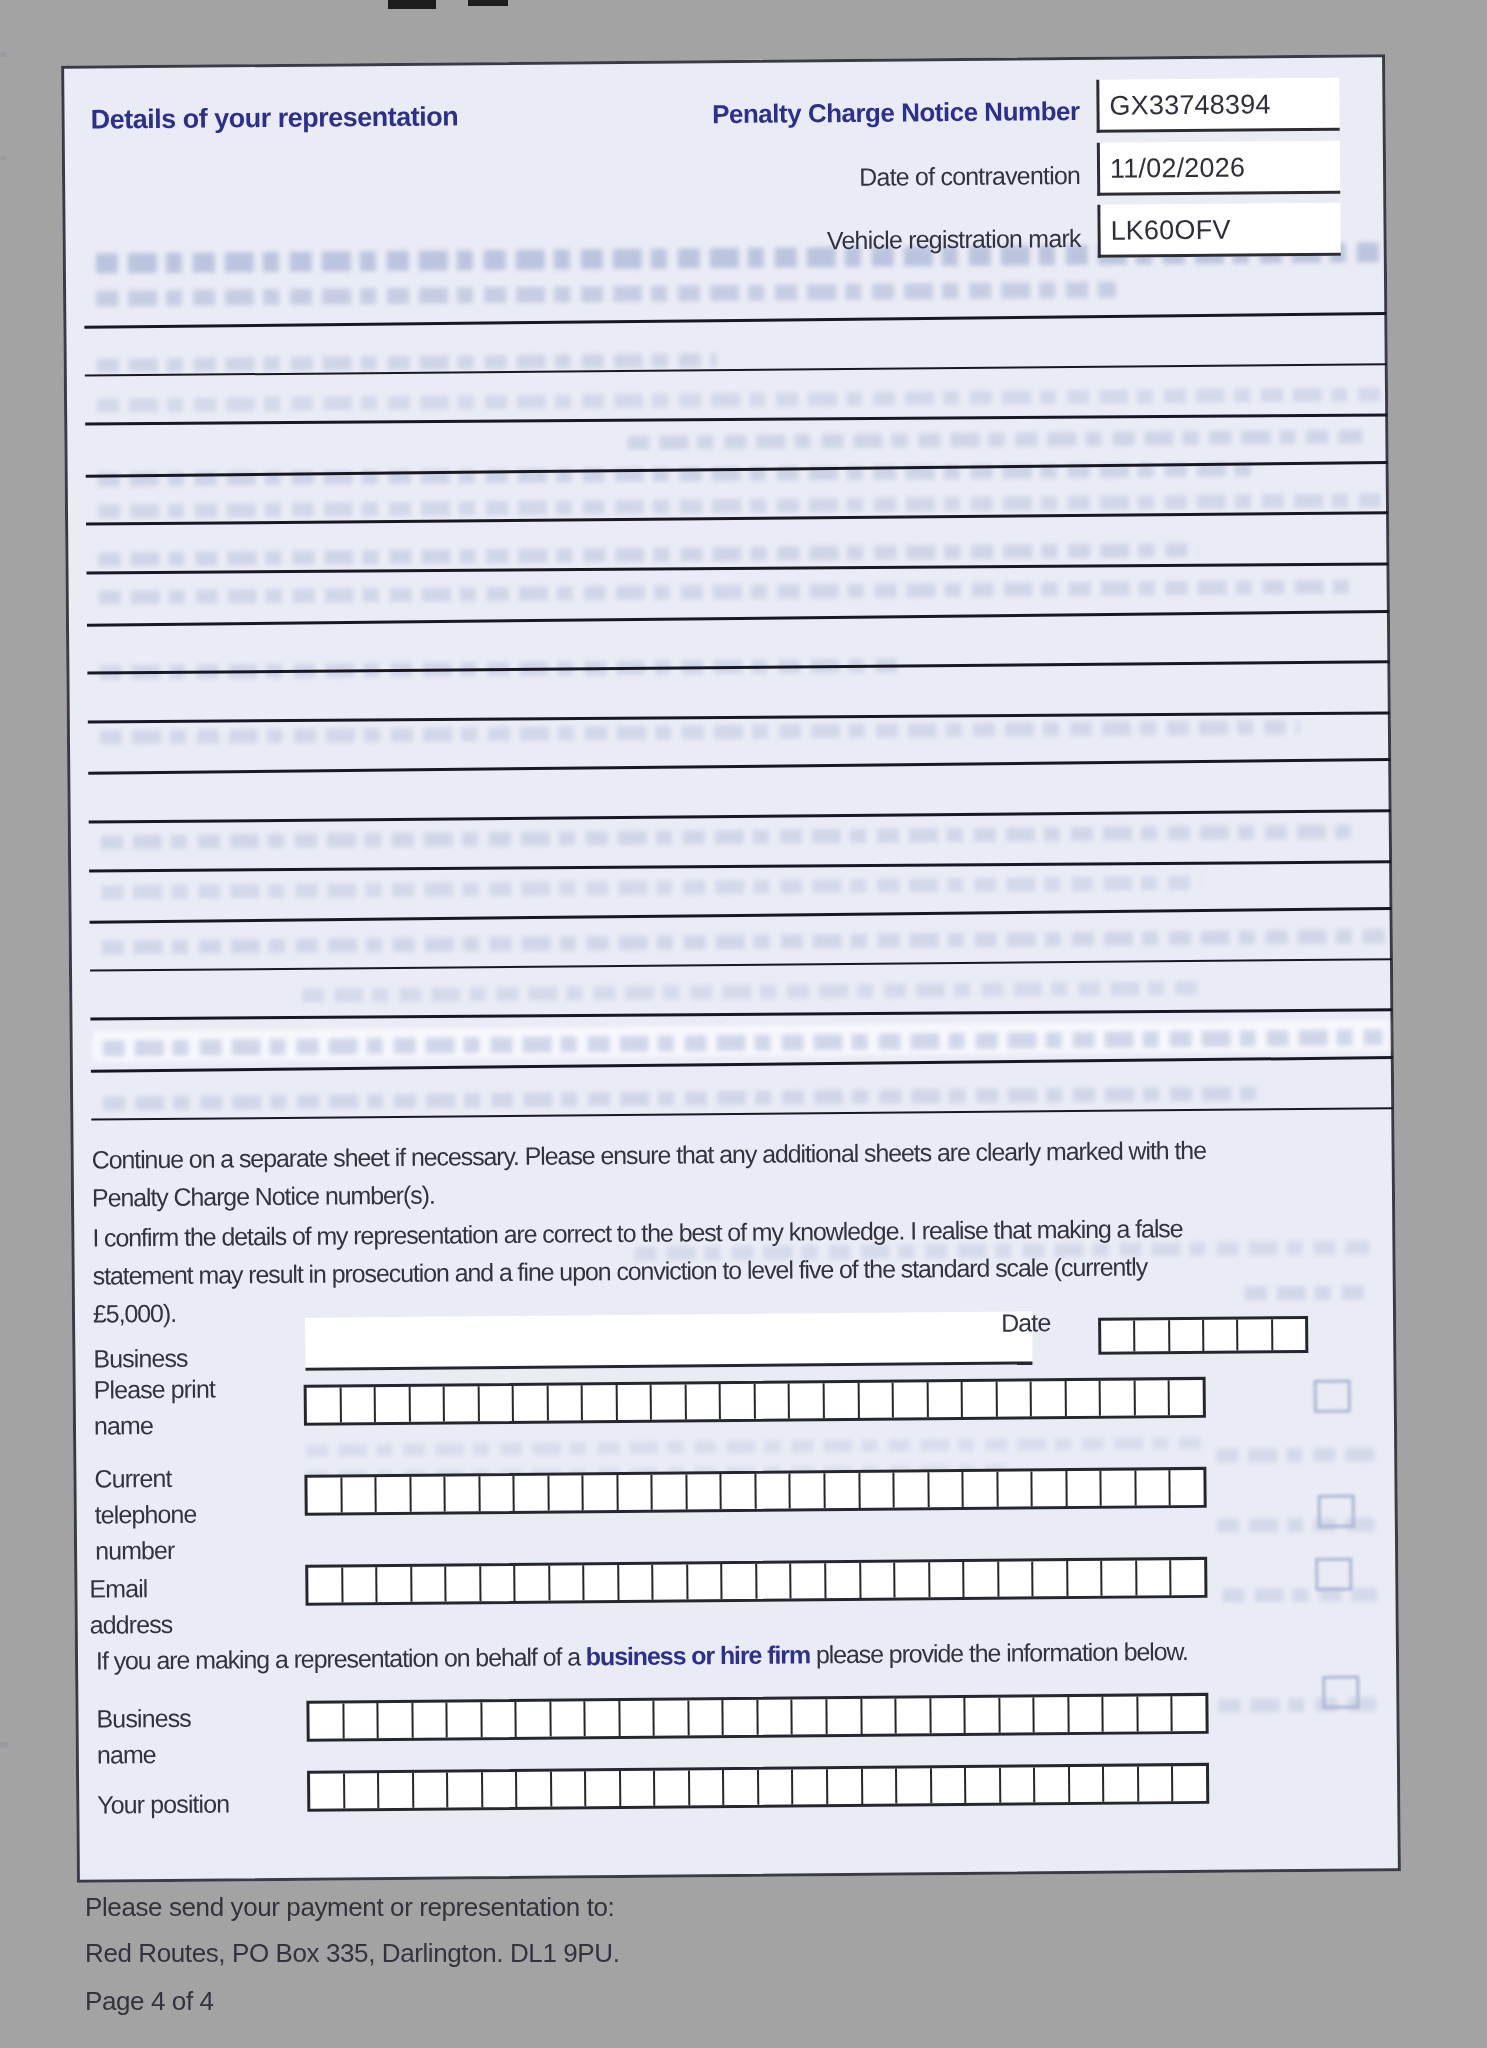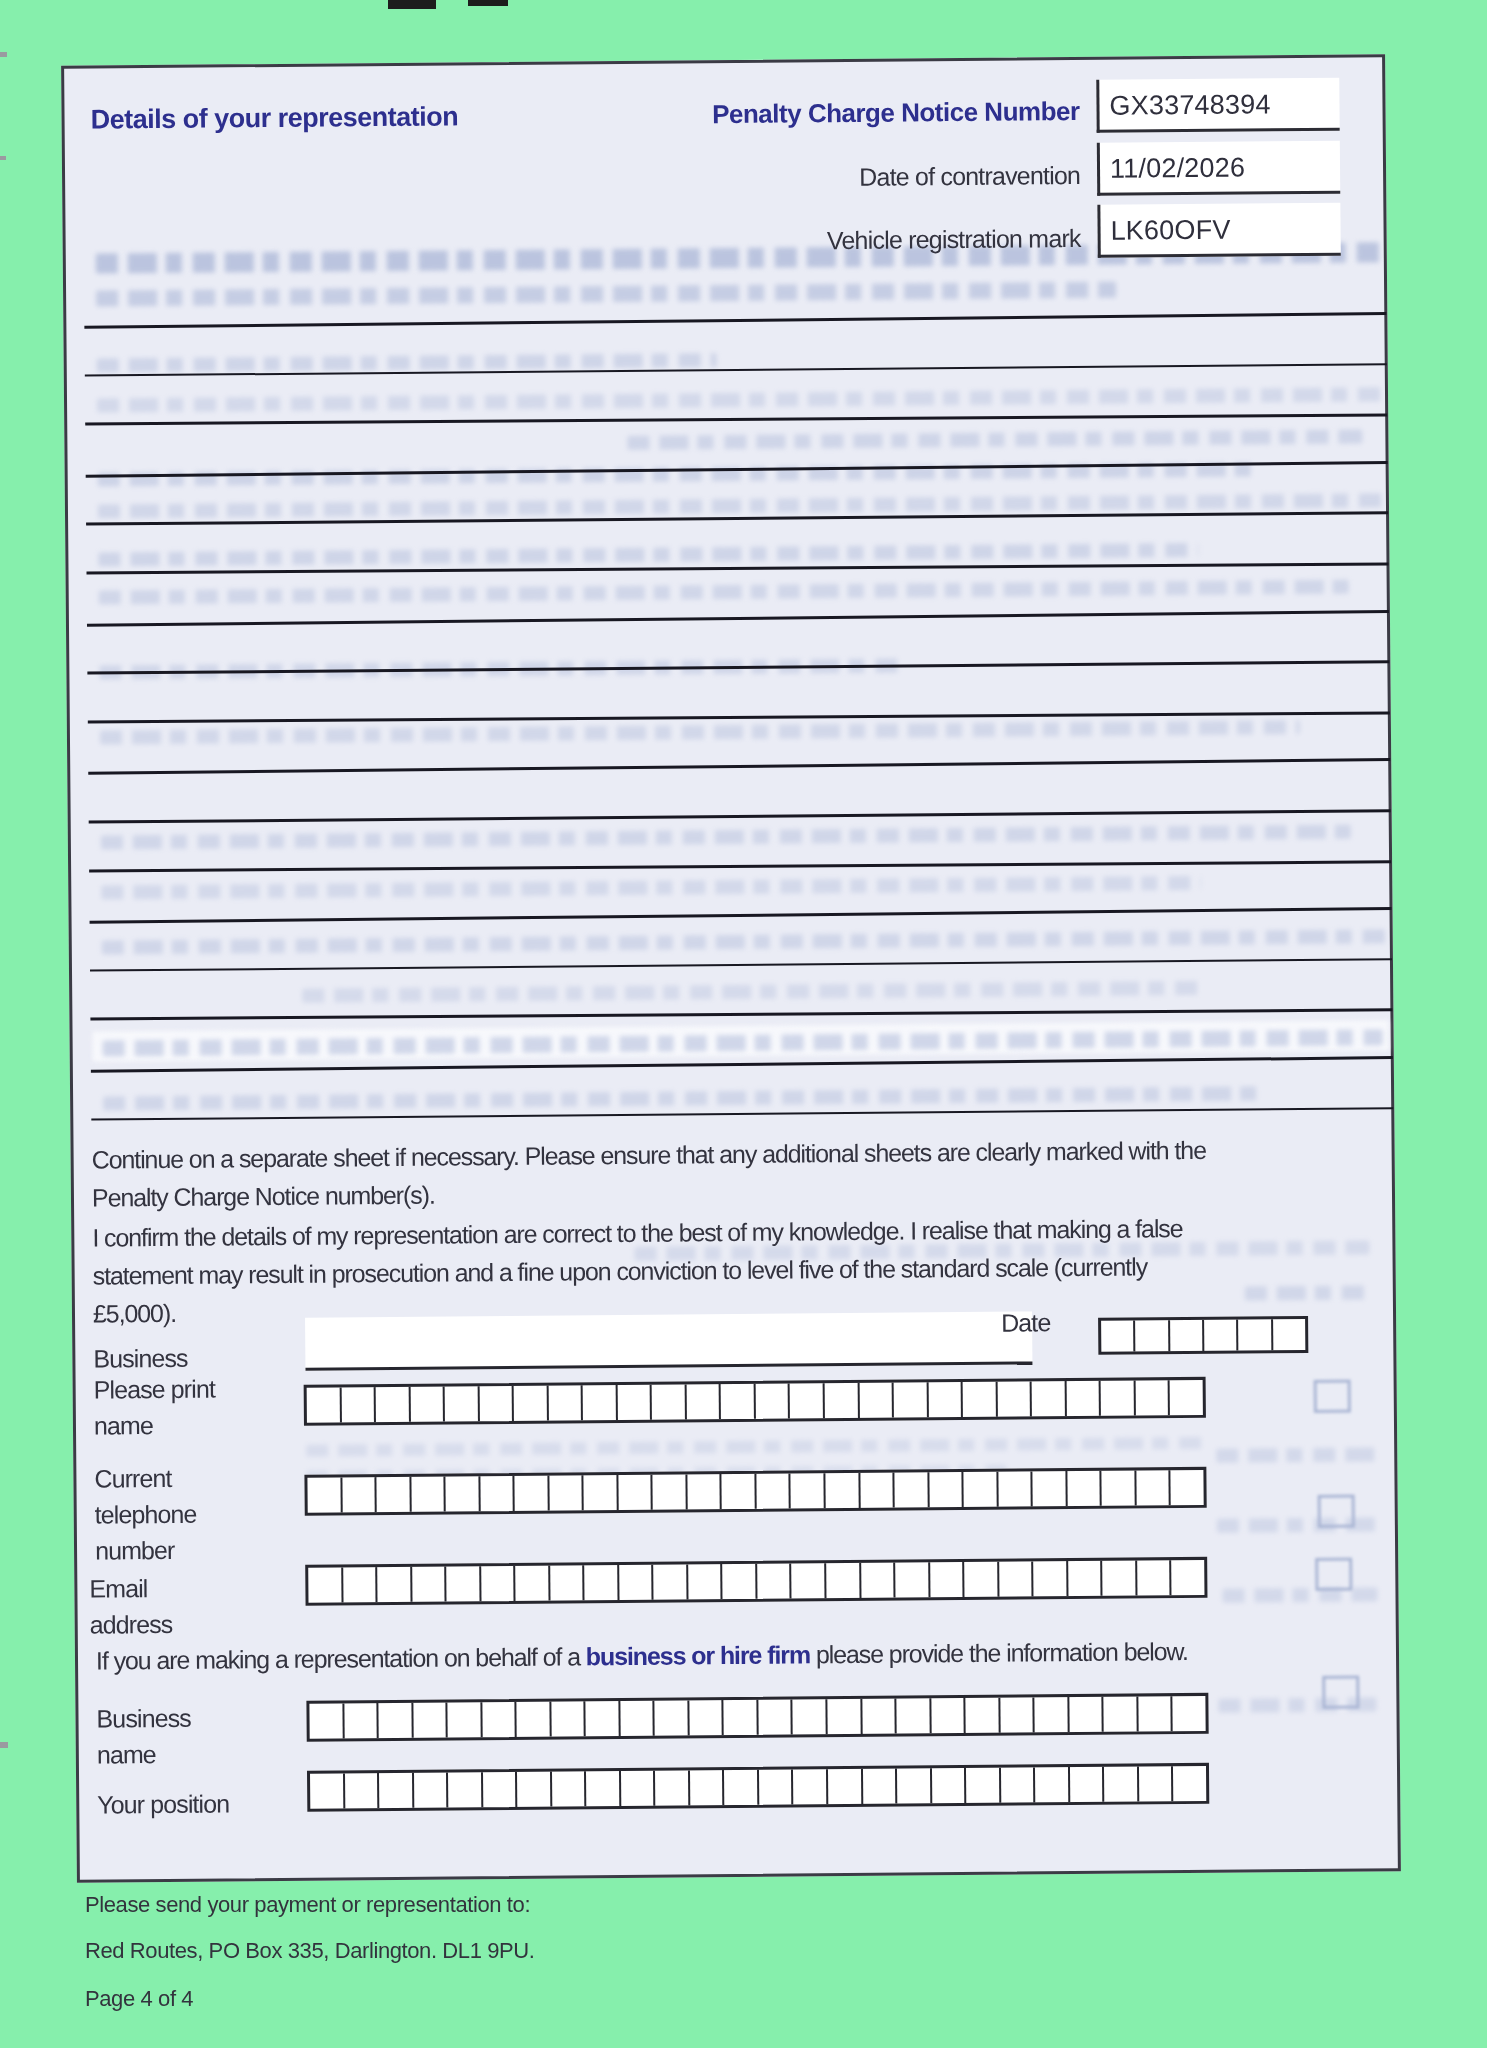--- a/index.html
+++ b/index.html
@@ -1,17 +1,17 @@
 <!DOCTYPE html>
 <html><head>
 <meta charset="utf-8">
 <style>
   html,body{margin:0;padding:0;background:#e8e8e8;}
   .page{
-    position:relative;width:1487px;height:2048px;background:#86efac;
+    position:relative;width:1487px;height:2048px;background:#a3a3a3;
     overflow:hidden;margin:0 auto;
     font-family:"Liberation Sans","DejaVu Sans",sans-serif;
     color:#3a3a47;
   }
   
   .form-box{
     position:absolute;left:69px;top:60px;width:1324px;height:1817px;
     background:#eaecf5;border:3px solid #3b3b45;box-sizing:border-box;
     transform:rotate(-0.5deg);
   }
@@ -42,21 +42,21 @@
   .chargrid{
     position:absolute;display:flex;background:#fff;
     border:3px solid #26262e;box-sizing:border-box;
   }
   .chargrid>div{flex:1;border-left:2px solid #26262e;}
   .chargrid>div:first-child{border-left:none;}
   .biznote{position:absolute;left:18px;top:1578px;font-size:25px;letter-spacing:-1.1px;
     color:#33333f;white-space:nowrap;}
   .biznote b{color:#2d2f8e;font-weight:bold;}
   
-  .footer-line{position:absolute;left:85px;font-size:22px;color:#33333d;letter-spacing:-0.4px;white-space:nowrap;}
+  .footer-line{position:absolute;left:85px;font-size:26px;color:#33333d;letter-spacing:-0.4px;white-space:nowrap;}
   
   .bleed{
     position:absolute;filter:blur(2.4px);border-radius:2px;
     background:repeating-linear-gradient(90deg,
       #9fadd2 0 22px, rgba(159,173,210,0) 22px 32px,
       #9fadd2 32px 61px, rgba(159,173,210,0) 61px 70px,
       #9fadd2 70px 86px, rgba(159,173,210,0) 86px 97px);
   }
   .wband{position:absolute;background:#f7f8fc;filter:blur(2px);}
   .gbox{position:absolute;width:37px;height:33px;border:3px solid #aab6d4;

